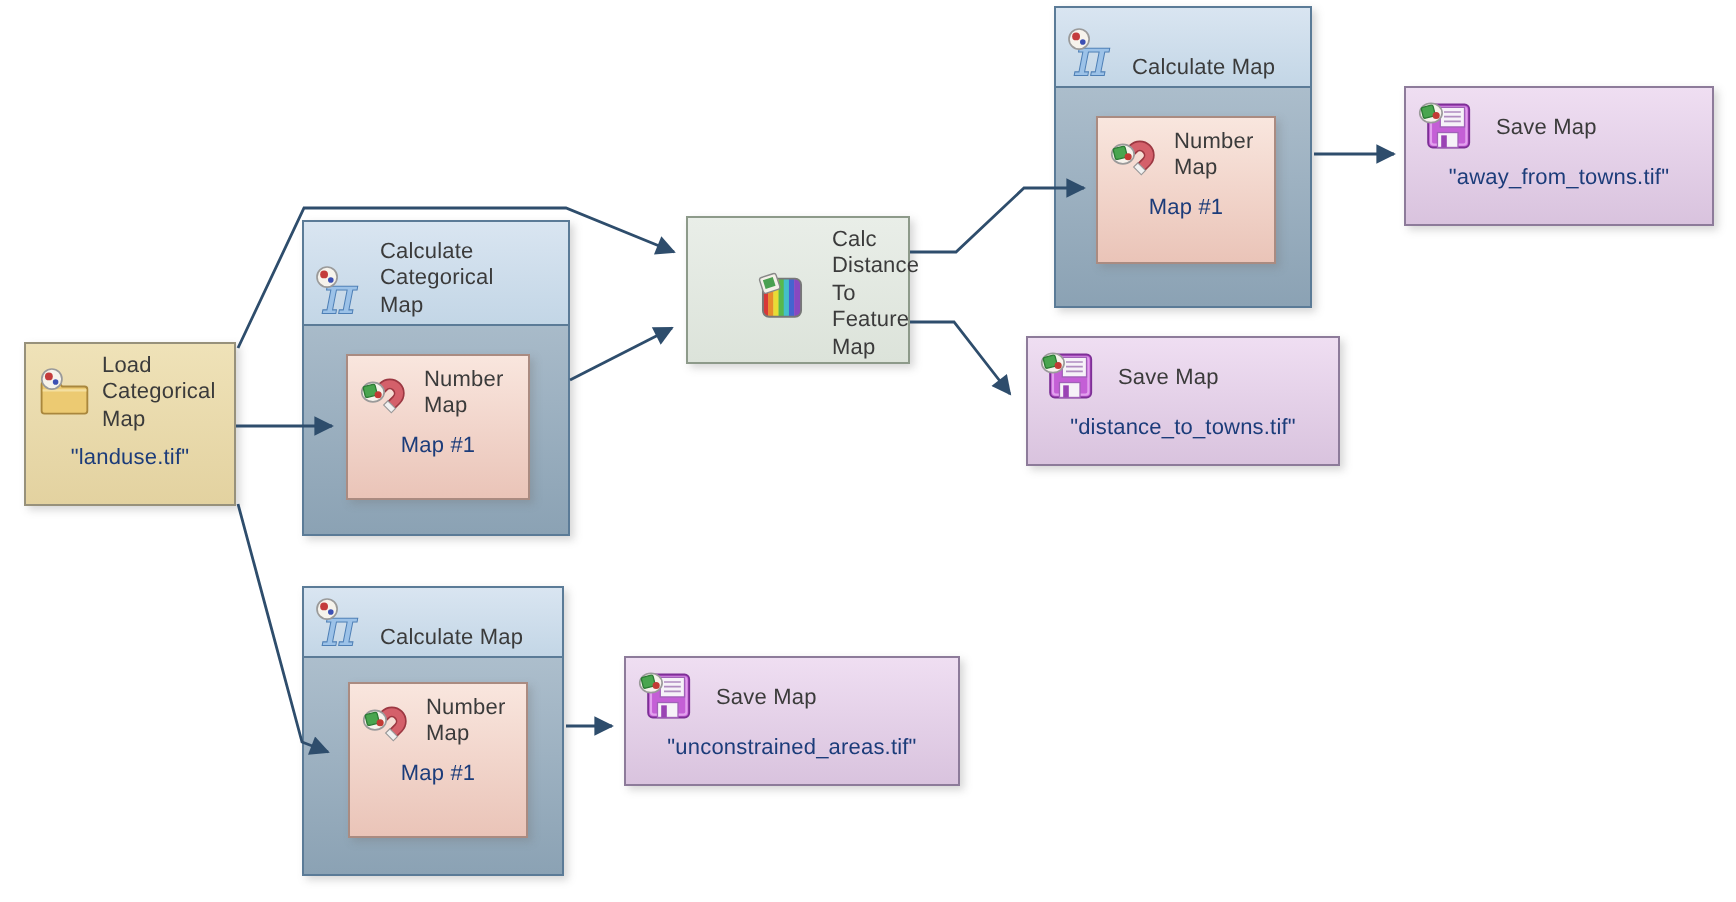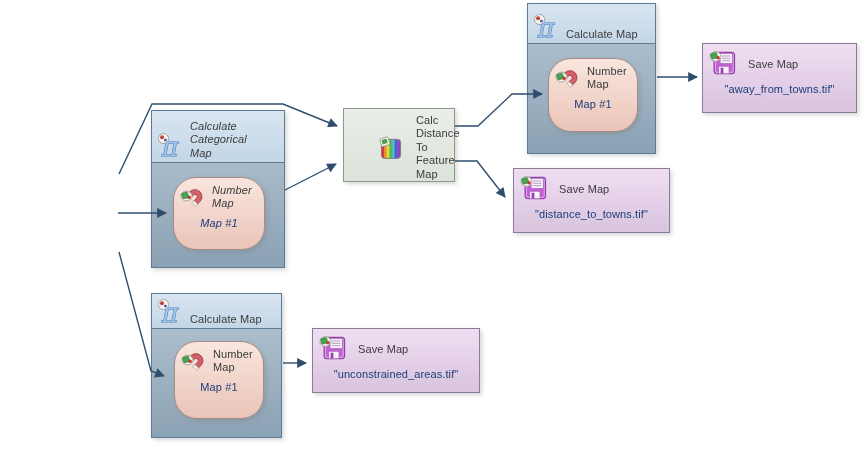--- a/index.html
+++ b/index.html
@@ -18,21 +18,21 @@
   .filename,.port{
     text-align:center;color:#1c3c7a;margin-top:6px;letter-spacing:.1px;
   }
   
   .load{background:linear-gradient(180deg,#efe2b8,#e3d2a0);border-color:#97917b;}
   .container{background:linear-gradient(180deg,#b7c7d4,#8ba2b4);border-color:#5b7b97;}
   .chead{
     display:flex;align-items:flex-end;gap:5px;padding:2px 5px;box-sizing:border-box;
     background:linear-gradient(180deg,#d9e5f1,#c3d6e6);border-bottom:1px solid #5b7b97;
   }
-  .numbermap{background:linear-gradient(180deg,#f9e6de,#eac4b8);border-color:#aa8b81;border-radius:23px;}
+  .numbermap{background:linear-gradient(180deg,#f9e6de,#eac4b8);border-color:#aa8b81;}
   .distance{background:linear-gradient(180deg,#e9eee8,#dce3da);border-color:#8d9a8a;padding-left:29px;}
   .save{background:linear-gradient(180deg,#efdef2,#d9c3de);border-color:#8d7b9a;}
   .wires{position:absolute;left:0;top:0;z-index:5;pointer-events:none;}
   .sprite{position:absolute;width:0;height:0;overflow:hidden;}
 </style>
 </head>
 <body>
 
 <svg class="sprite" aria-hidden="true">
   <defs>
@@ -89,22 +89,31 @@
       <g transform="translate(8,8) rotate(-18)">
         <rect x="-5" y="-5" width="10" height="9.5" rx="1.5" fill="#f4f0e8" stroke="#888888" stroke-width="0.8"></rect>
         <rect x="-3.2" y="-3.2" width="6" height="5.2" fill="#4aa050"></rect>
       </g>
     </g>
   </defs>
 </svg>
 
 <div class="canvas">
 
-
-  <div class="node container" style="left:151px;top:110px;width:134px;height:158px;font-style:italic;">
+  <div class="node load" style="left:12px;top:171px;width:106px;height:82px;">
+    <div class="head">
+      <svg class="icon" width="28" height="28" viewBox="0 0 30 30">
+          <use href="#i-folder"></use>
+        </svg>
+      <div class="title">Load Categorical Map</div>
+    </div>
+    <div class="filename">"landuse.tif"</div>
+  </div>
+
+  <div class="node container" style="left:151px;top:110px;width:134px;height:158px;">
     <div class="chead" style="height:52px;">
       <svg class="icon" width="28" height="28" viewBox="0 0 30 30">
           <use href="#i-pi"></use>
         </svg>
       <div class="title" style="max-width:70px;">Calculate Categorical Map</div>
     </div>
     <div class="node numbermap" style="left:21px;top:66px;width:92px;height:73px;">
       <div class="head">
         <svg class="icon" width="28" height="28" viewBox="0 0 30 30">
             <use href="#i-magnet"></use>

